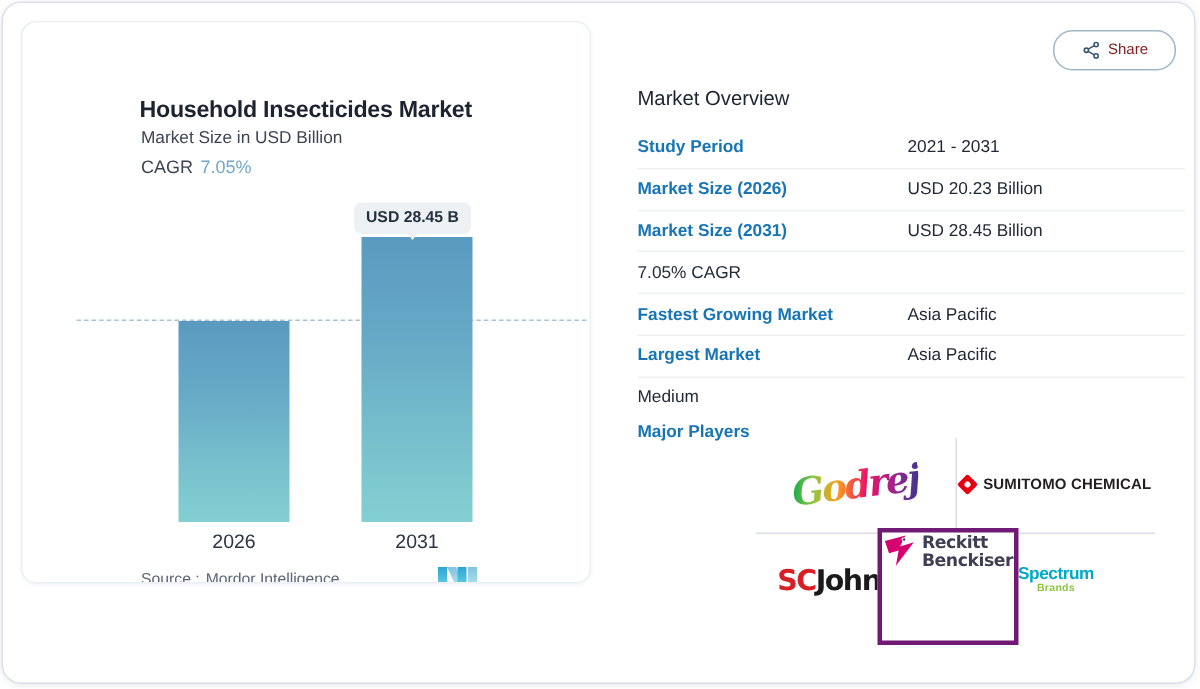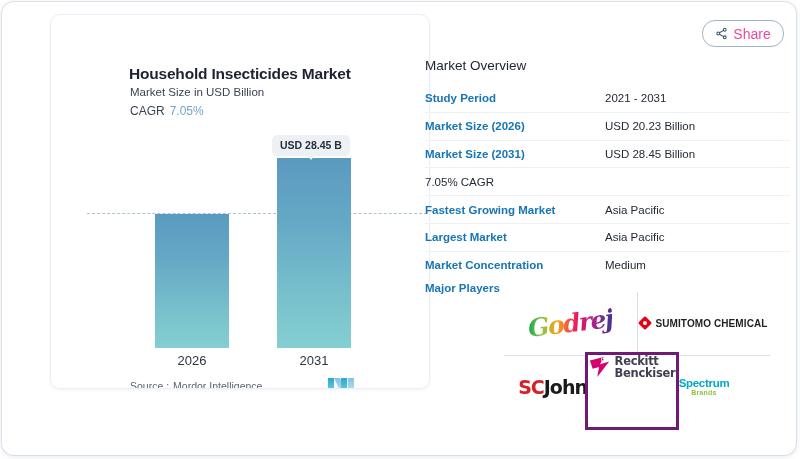--- a/index.html
+++ b/index.html
@@ -33,21 +33,20 @@
     position: absolute;
     left: 12px;
     top: 12px;
     width: 378px;
     height: 373px;
     background: #ffffff;
     border: 1px solid #eceff3;
     border-radius: 10px;
     box-shadow: 0 1px 3px rgba(148,163,184,0.13);
     overflow: hidden;
-    margin-left: 36px;
   }
 
   #chart-title {
     position: absolute;
     left: 78px;
     top: 50px;
     font-size: 15.5px;
     font-weight: bold;
     color: #1d2330;
     letter-spacing: -0.2px;
@@ -164,22 +163,22 @@
     border: 1px solid #9fb6c6;
     border-radius: 13px;
     background: #ffffff;
     display: flex;
     align-items: center;
     justify-content: center;
     gap: 5px;
     cursor: pointer;
   }
   #share-label {
-    font-size: 14px;
-    color: #ec4899;
+    font-size: 10px;
+    color: #7f1d1d;
   }
 
   #overview-heading {
     position: absolute;
     left: 11px;
     top: 44px;
     font-size: 13.5px;
     color: #1d2330;
     white-space: nowrap;
   }
@@ -417,21 +416,20 @@
       </div>
       <div class="ov-row">
         <div class="ov-key">Fastest Growing Market</div>
         <div class="ov-val">Asia Pacific</div>
       </div>
       <div class="ov-row">
         <div class="ov-key">Largest Market</div>
         <div class="ov-val">Asia Pacific</div>
       </div>
       <div class="ov-row">
-        <div class="ov-key">Market Concentration</div>
         <div class="ov-val">Medium</div>
       </div>
     </div>
 
     <div id="major-players-label">Major Players</div>
 
     <div id="logo-grid">
       <div class="grid-line" id="grid-v-top"></div>
       <div class="grid-line" id="grid-h-left"></div>
       <div class="grid-line" id="grid-h-right"></div>

